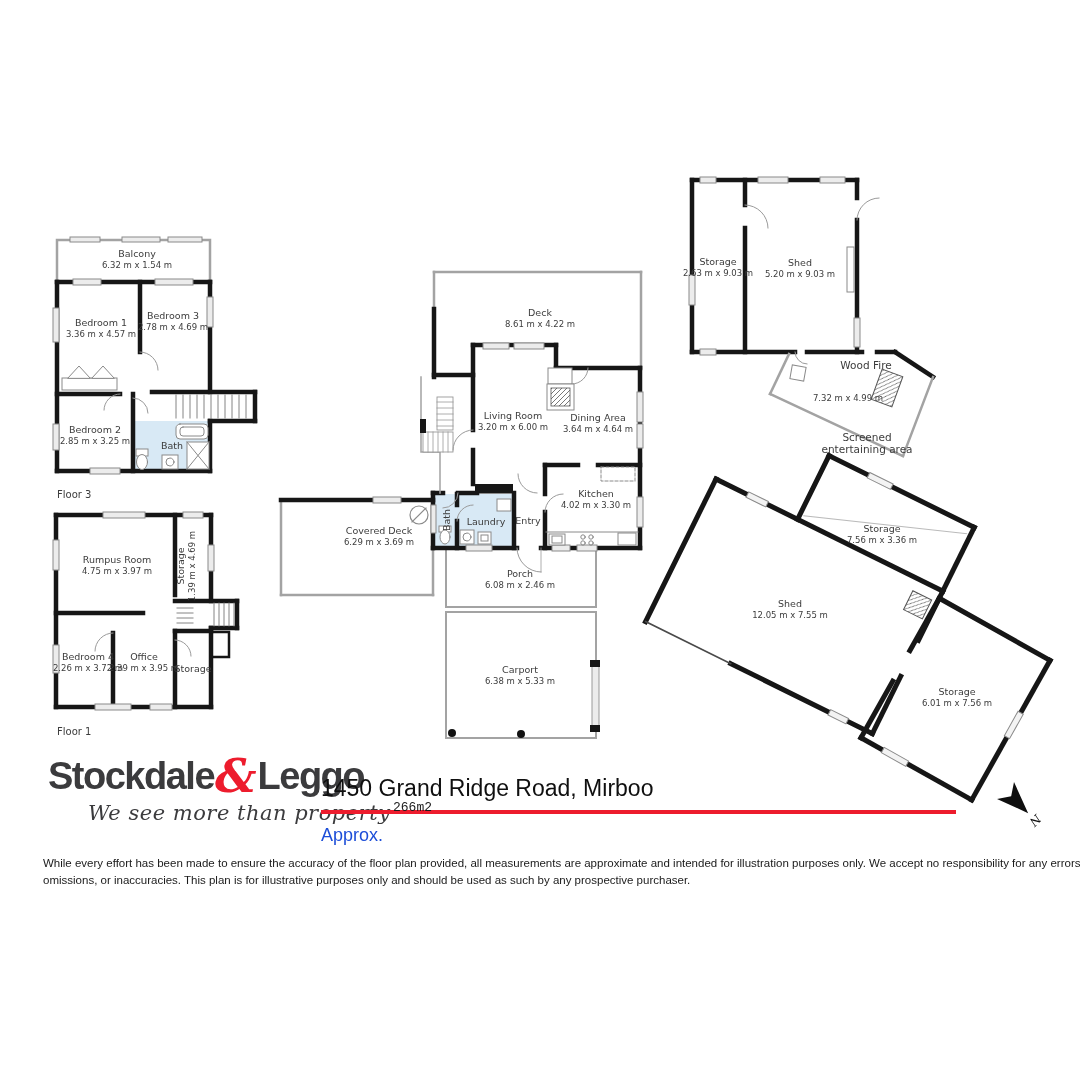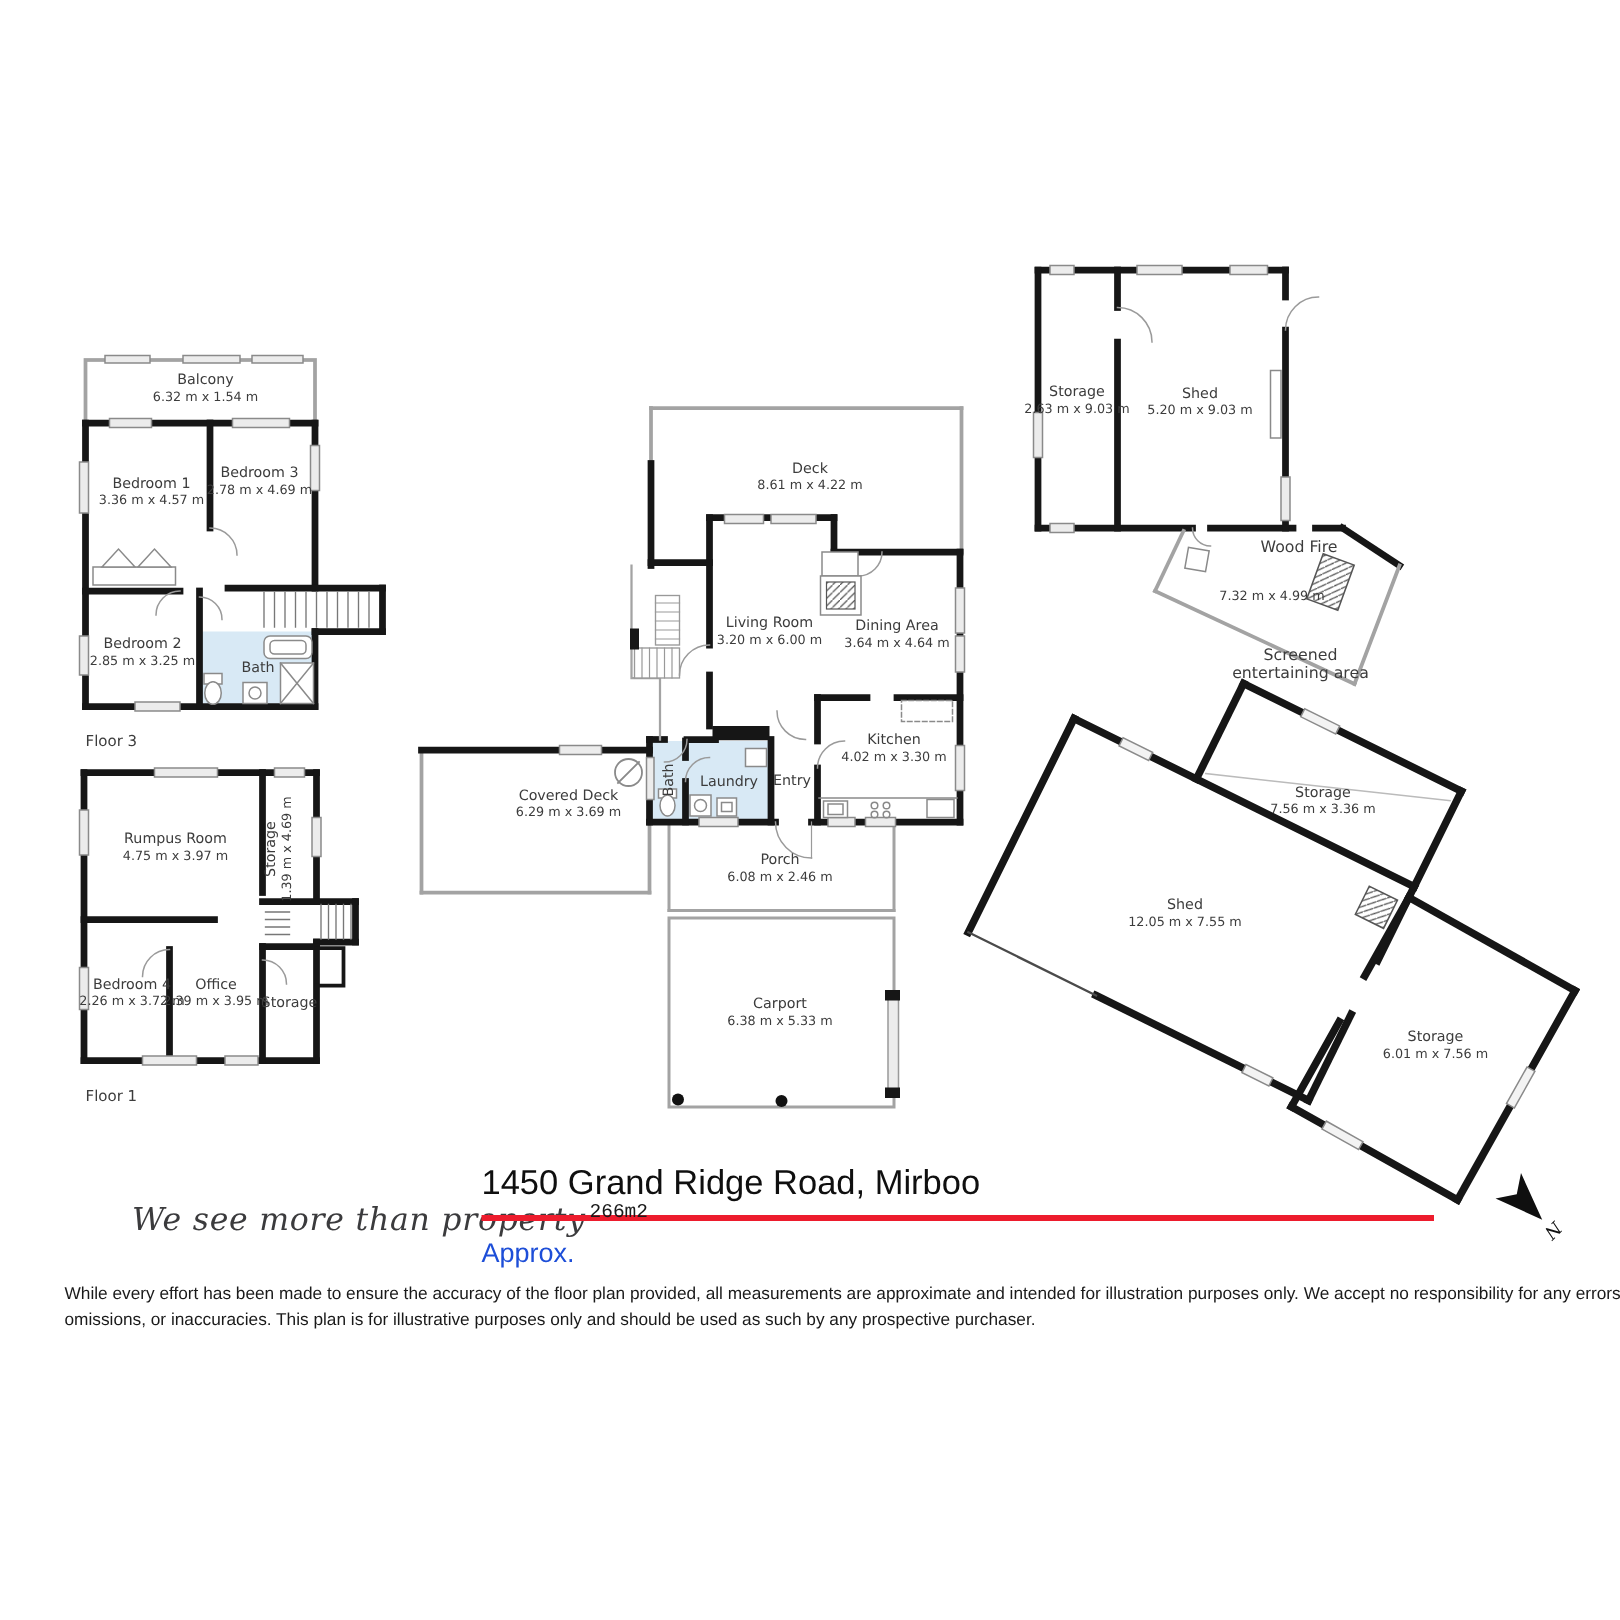--- a/index.html
+++ b/index.html
@@ -451,20 +451,25 @@
   </div>
   <div class="rl" style="left:882px;top:523px">
     <div class="rn">Storage</div>
       <div class="rd">7.56 m x 3.36 m</div>
   </div>
   <div class="rl" style="left:957px;top:686px">
     <div class="rn">Storage</div>
       <div class="rd">6.01 m x 7.56 m</div>
   </div>
 
+  <div class="brand">
+    <span class="bt">Stockdale</span>
+      <span class="amp" style="color: rgb(237, 28, 45);">&amp;</span>
+      <span class="bt">Leggo</span>
+  </div>
   <div class="tagline">We see more than property</div>
 
   <div class="title">1450 Grand Ridge Road, Mirboo</div>
   <div class="redline" style="background: rgb(237, 28, 45);"></div>
   <div class="approx-label">Approx.</div>
   <div class="approx-area">266m2</div>
 
   <div class="disclaimer">
     <div>While every effort has been made to ensure the accuracy of the floor plan provided, all measurements are approximate and intended for illustration purposes only. We accept no responsibility for any errors,</div>
     <div>omissions, or inaccuracies. This plan is for illustrative purposes only and should be used as such by any prospective purchaser.</div>

